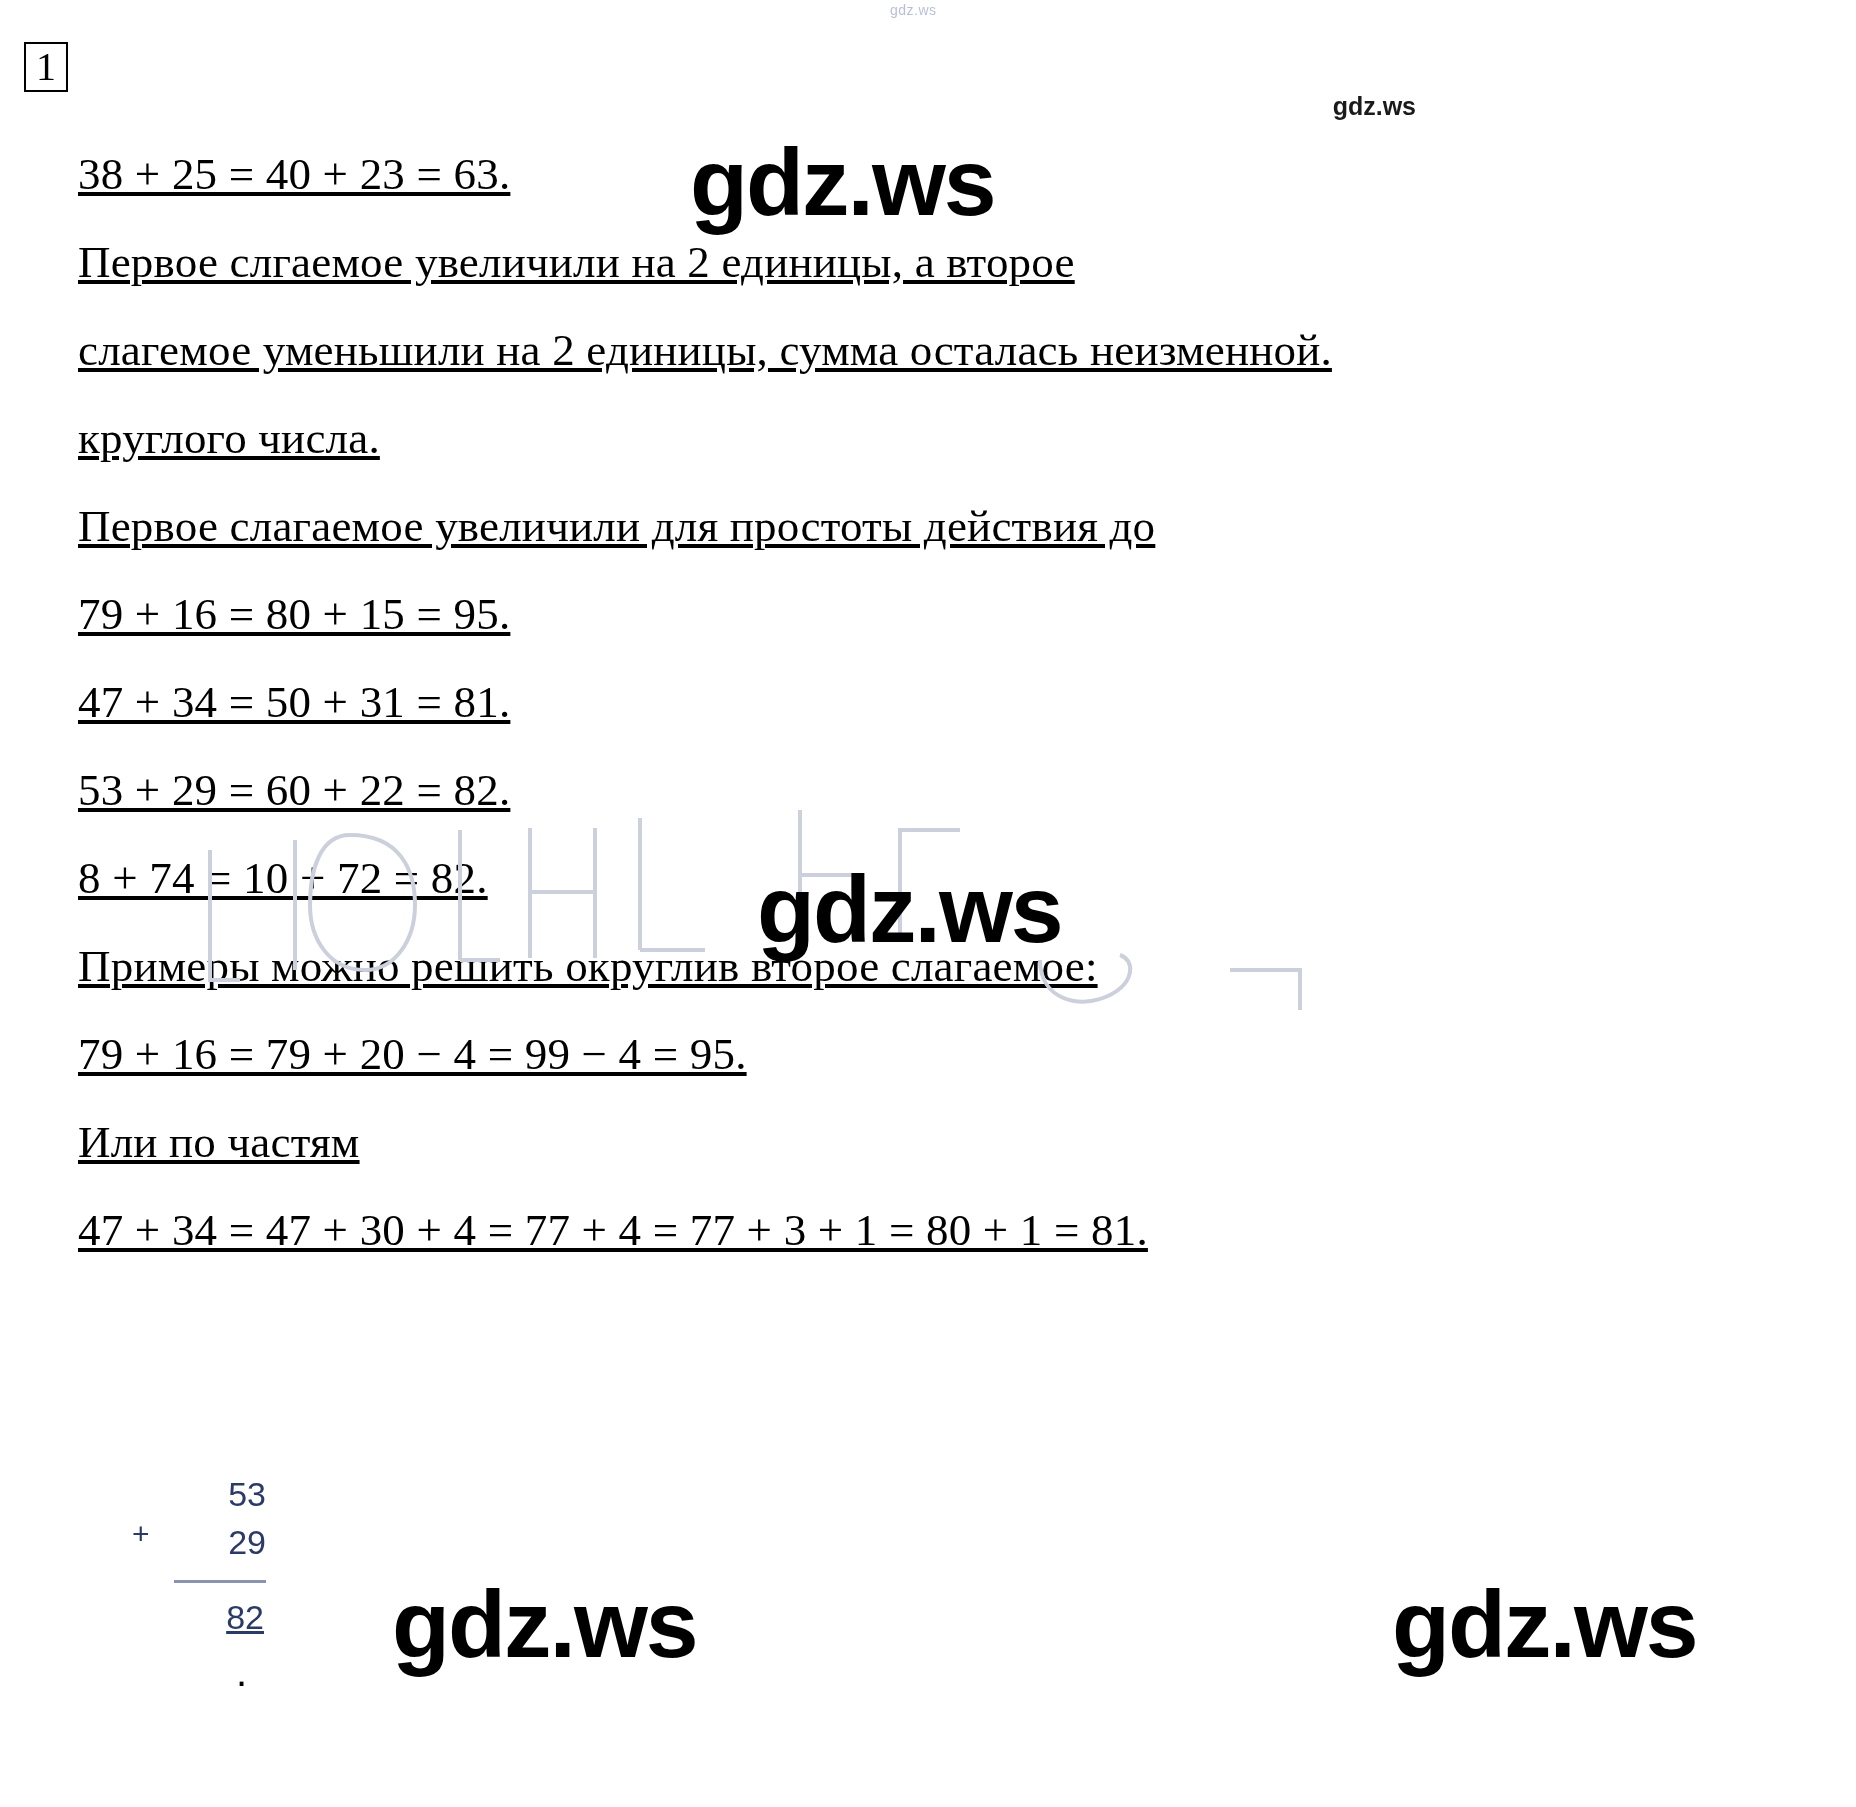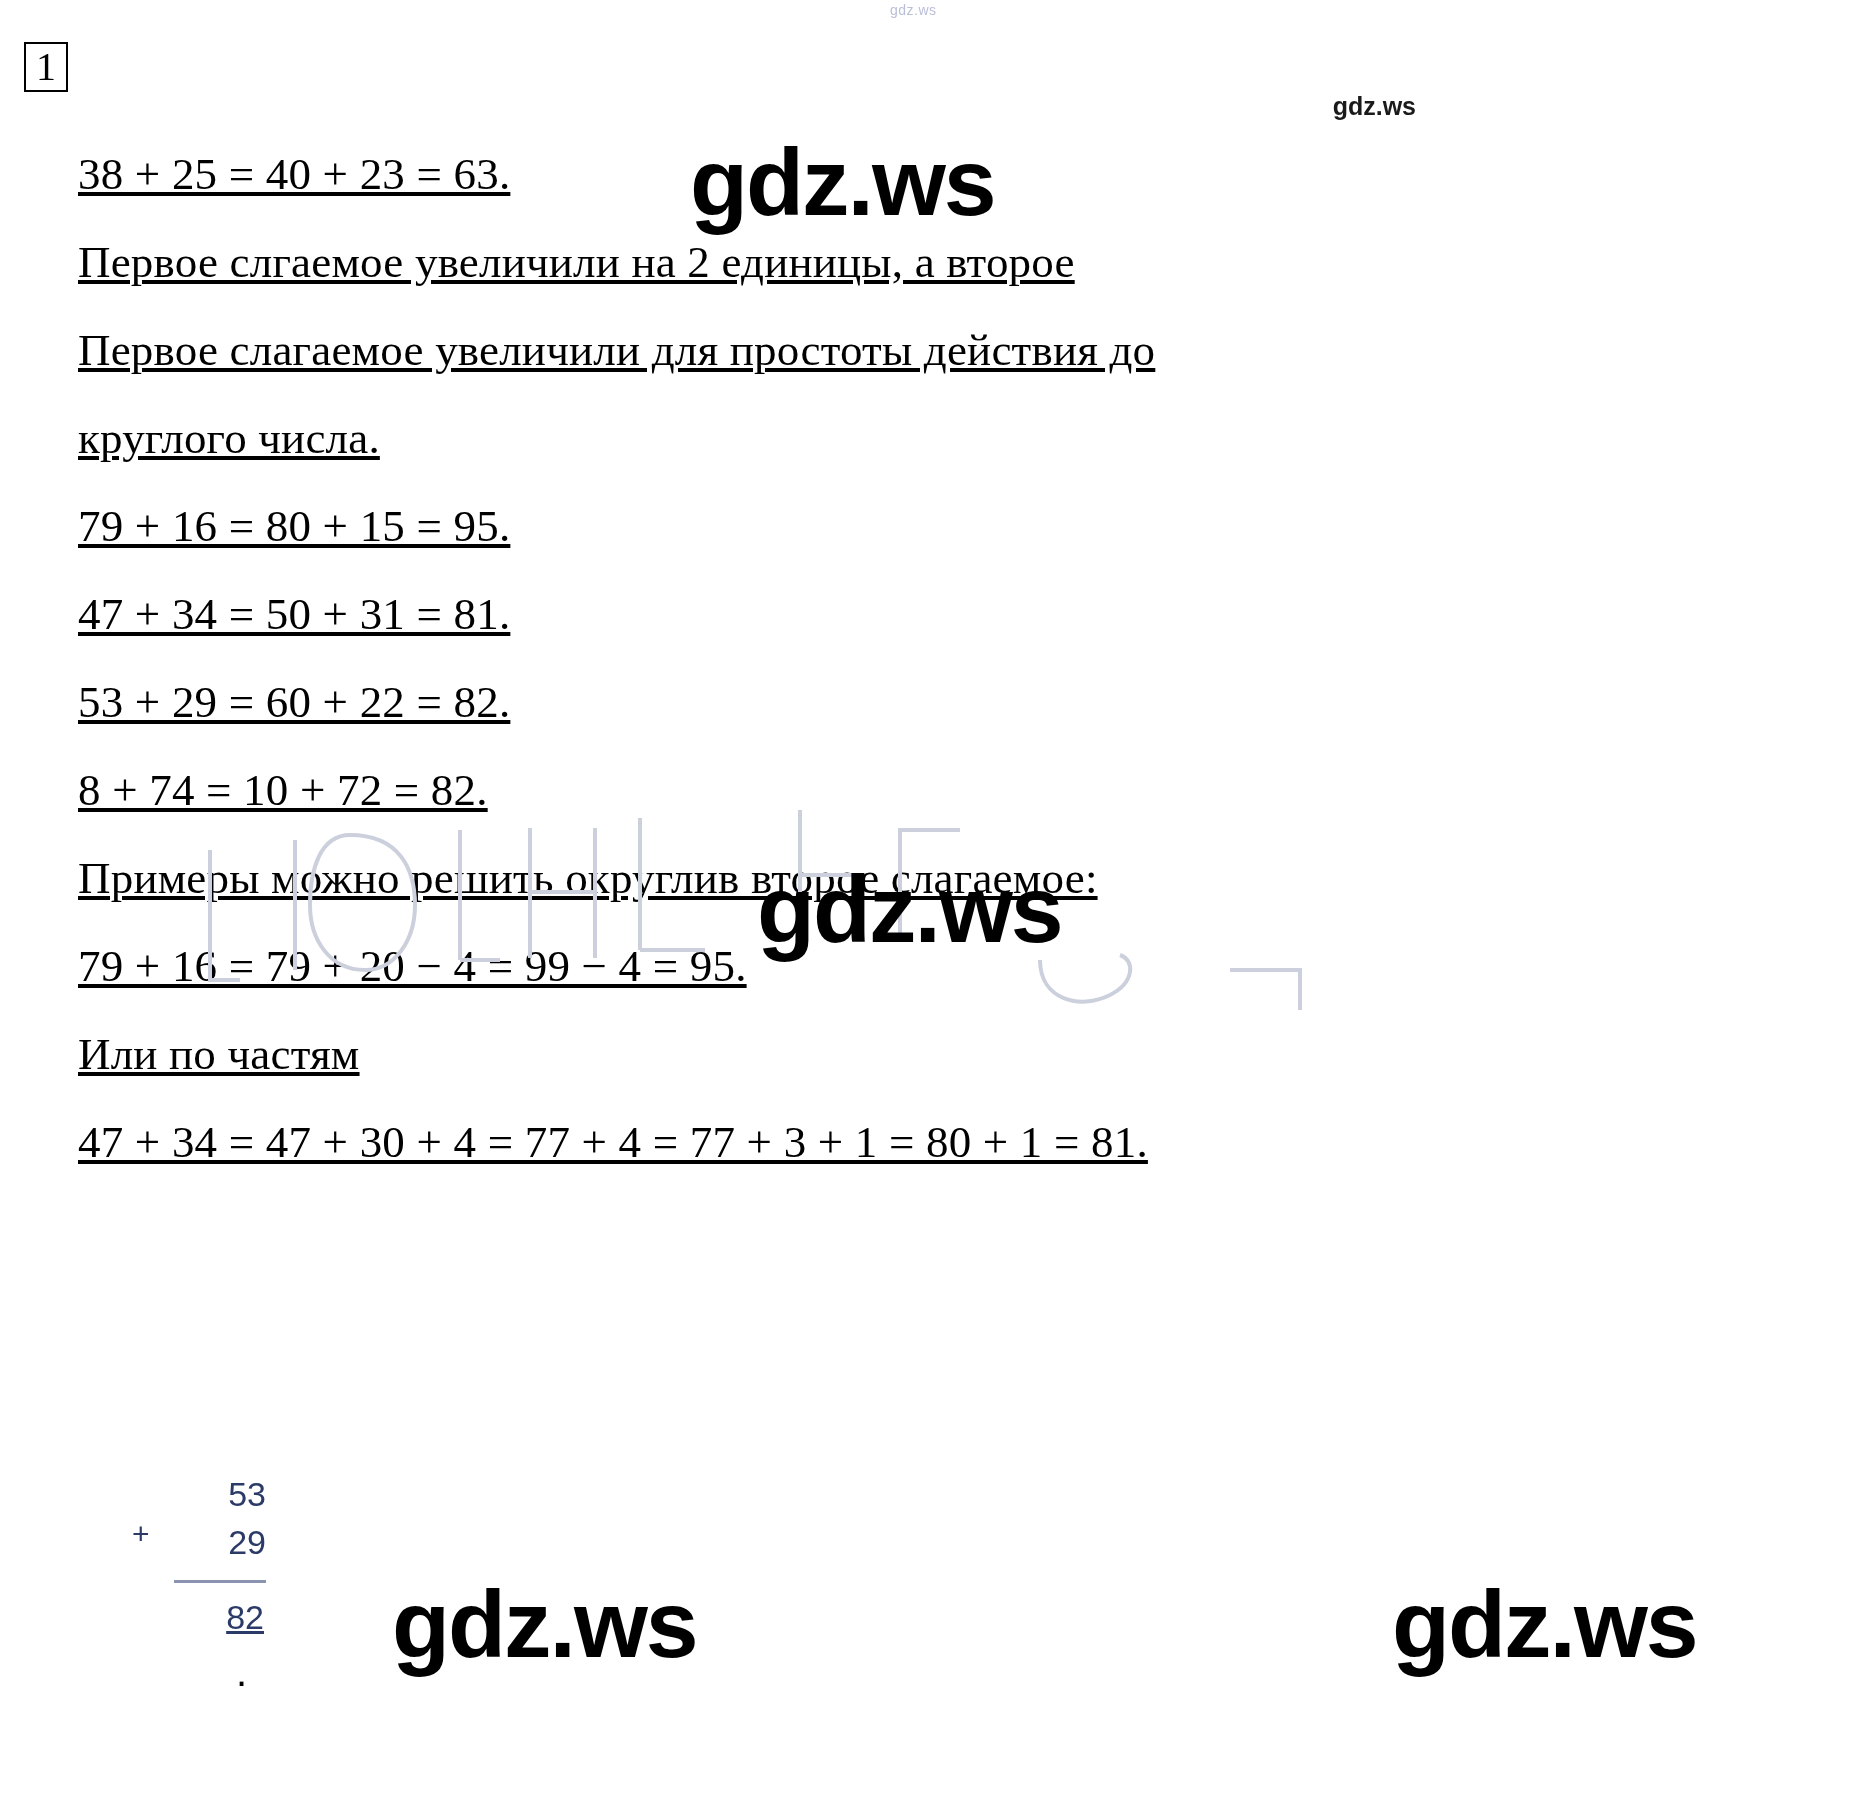--- a/index.html
+++ b/index.html
@@ -153,22 +153,23 @@
 
   <div class="wm-tiny">gdz.ws</div>
 
   <div class="task-num">1</div>
 
   <div class="wm-corner">gdz.ws</div>
 
   <div class="content">
     <div class="line">38 + 25 = 40 + 23 = 63.</div>
     <div class="line">Первое слгаемое увеличили на 2 единицы, а второе</div>
+    <div class="line">слагемое уменьшили на 2 единицы, сумма осталась неизменной.</div>
+    <div class="line">круглого числа.</div>
     <div class="line">Первое слагаемое увеличили для простоты действия до</div>
-    <div class="line">круглого числа.</div>
     <div class="line">79 + 16 = 80 + 15 = 95.</div>
     <div class="line">47 + 34 = 50 + 31 = 81.</div>
     <div class="line">53 + 29 = 60 + 22 = 82.</div>
     <div class="line">8 + 74 = 10 + 72 = 82.</div>
     <div class="line">Примеры можно решить округлив второе слагаемое:</div>
     <div class="line">79 + 16 = 79 + 20 − 4 = 99 − 4 = 95.</div>
     <div class="line">Или по частям</div>
     <div class="line">47 + 34 = 47 + 30 + 4 = 77 + 4 = 77 + 3 + 1 = 80 + 1 = 81.</div>
   </div>
 

